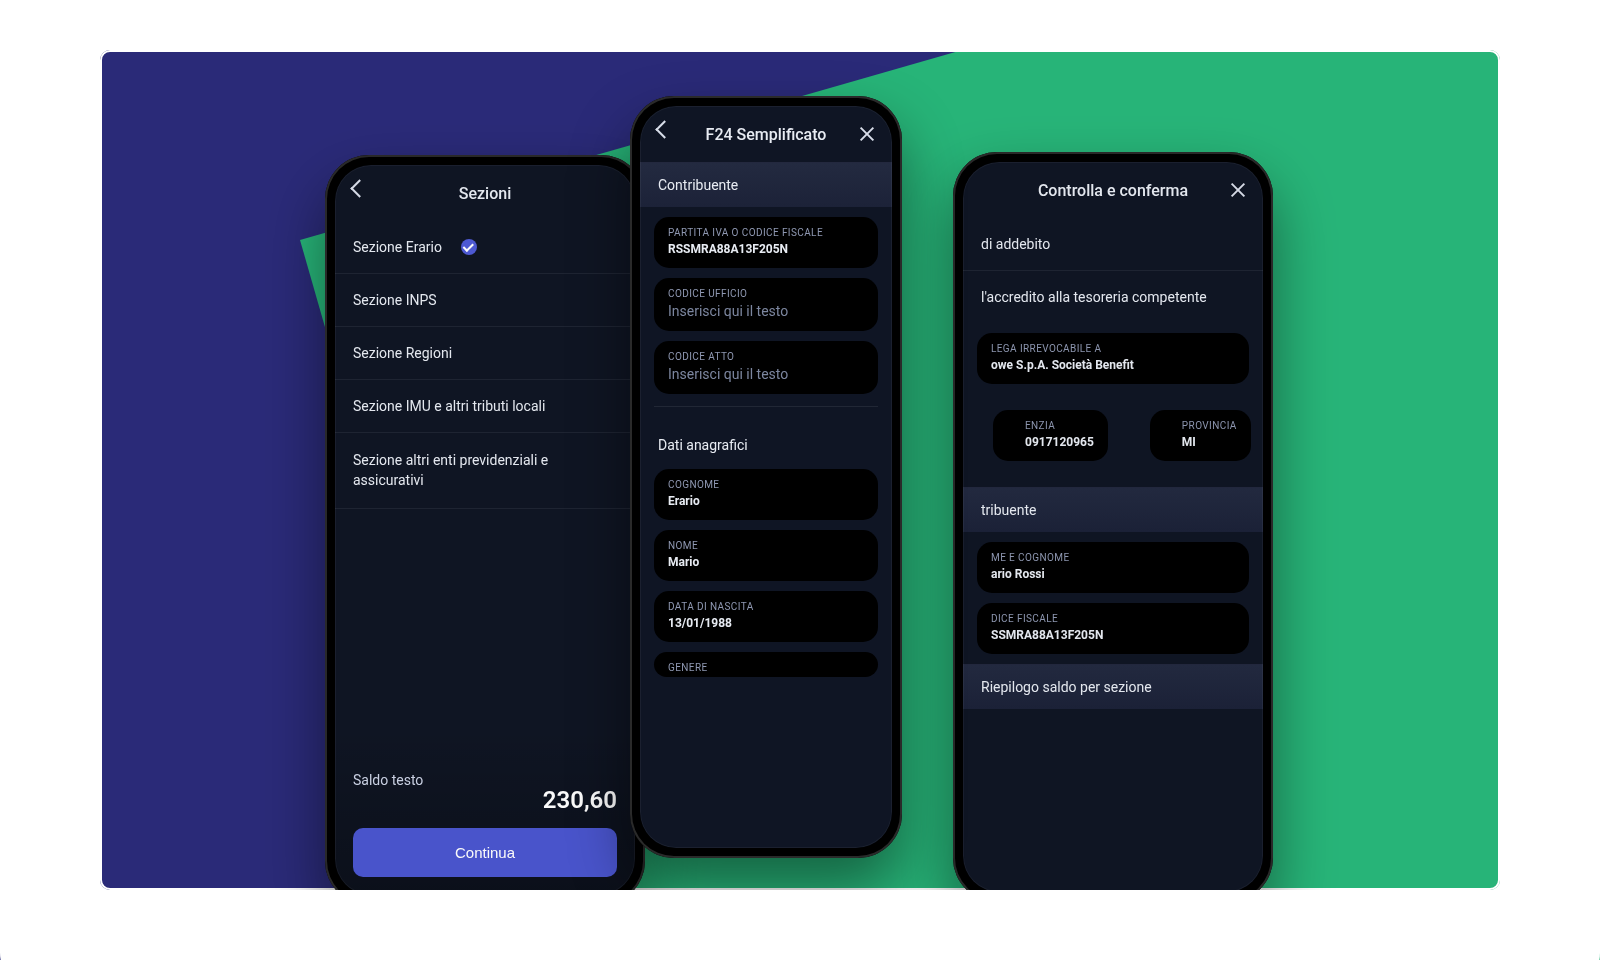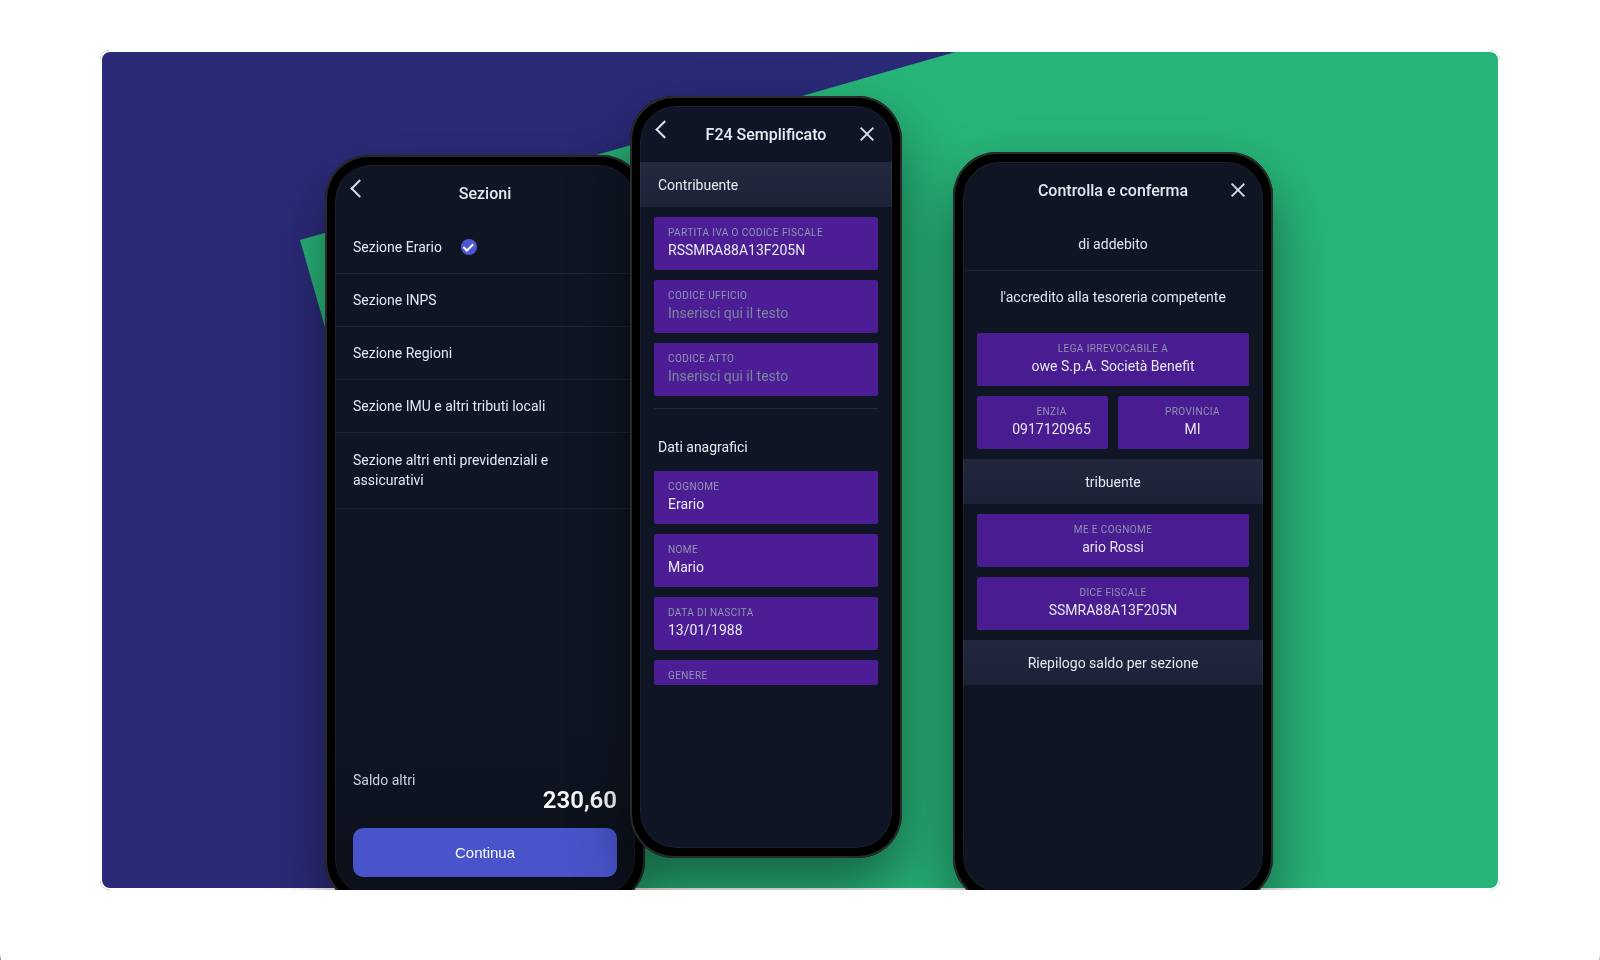--- a/index.html
+++ b/index.html
@@ -84,27 +84,27 @@
   .check::after{ content:""; width:8px; height:4px; border-left:2px solid #fff; border-bottom:2px solid #fff; transform: rotate(-45deg) translateY(-1px);}
 
   .tab {
     padding: 14px 18px; font-size: 14px;
     background: linear-gradient(to bottom, #232a40, #1c2238);
     border-top: 1px solid rgba(255,255,255,.03);
   }
   .sect-title { padding: 18px 18px 6px; font-size: 14px; color:#e8ecf3; }
   .field {
     margin: 10px 14px; padding: 10px 14px 12px;
-    background: #4c1d95; border-radius: 2px;
+    background: #000000; border-radius: 15px;
   }
   .field .lab { font-size: 10px; letter-spacing:.04em; color:#8f98b2; text-transform: uppercase; }
-  .field .val { font-size: 14px; color:#e8ecf3; margin-top:4px; }
+  .field .val { font-size: 12px; color:#e8ecf3; margin-top:4px;font-weight:bold; }
   .field .ph  { font-size: 14px; color:#7c869f; margin-top:4px; }
   .two { display:flex; gap:10px; margin: 10px 14px; }
-  .two .field { margin:0; flex:1;padding-left:32px; }
+  .two .field { margin:16px; flex:1;padding-left:32px; }
 
   .thin-sep { height:1px; background: rgba(255,255,255,.08); margin: 12px 14px; }
 
   
   .footer {
     padding: 12px 18px 18px;
     background: linear-gradient(to top, rgba(0,0,0,.25), rgba(0,0,0,0));
   }
   .total-row { display:flex; align-items:center; justify-content:space-between; font-size:14px; color:#cdd4e6; padding: 6px 0 14px;}
   .total-row .amount { font-size:24px; font-weight:600; color:#fff;margin-top:41px; }
@@ -114,21 +114,21 @@
     padding:16px 16px; font-size:15px;
   }
 
   
   #phone-left  { left: 225px; top: 105px; }
   #phone-right { left: 853px; top: 102px; }
   #phone-center{ left: 530px; top: 46px; z-index: 5; }
 
   
   #phone-left  .screen { height: 730px; }
-  #phone-right .screen { height: 730px; text-align: center; }
+  #phone-right .screen { height: 730px; }
   #phone-center .screen{ height: 742px; }
 
   
   #phone-left, #phone-right { filter: brightness(.98); }
 
 </style>
 </head>
 <body>
 
 <div class="stage">
@@ -155,21 +155,21 @@
         <div class="row"><span>Sezione Regioni</span></div>
         <div class="sep"></div>
         <div class="row"><span>Sezione IMU e altri tributi locali</span></div>
         <div class="sep"></div>
         <div class="row" style="line-height:1.4"><span>Sezione altri enti previdenziali e assicurativi</span></div>
         <div class="sep"></div>
 
         <div style="position:absolute; left:0; right:0; bottom:0;">
           <div class="footer">
             <div class="total-row">
-              <span>Saldo altri</span>
+              <span>Saldo testo</span>
               <span class="amount">230,60</span>
             </div>
             <button class="cta">Continua</button>
           </div>
         </div>
       </div>
     </div>
 
     <div id="phone-right" class="phone">
       <div class="screen">

